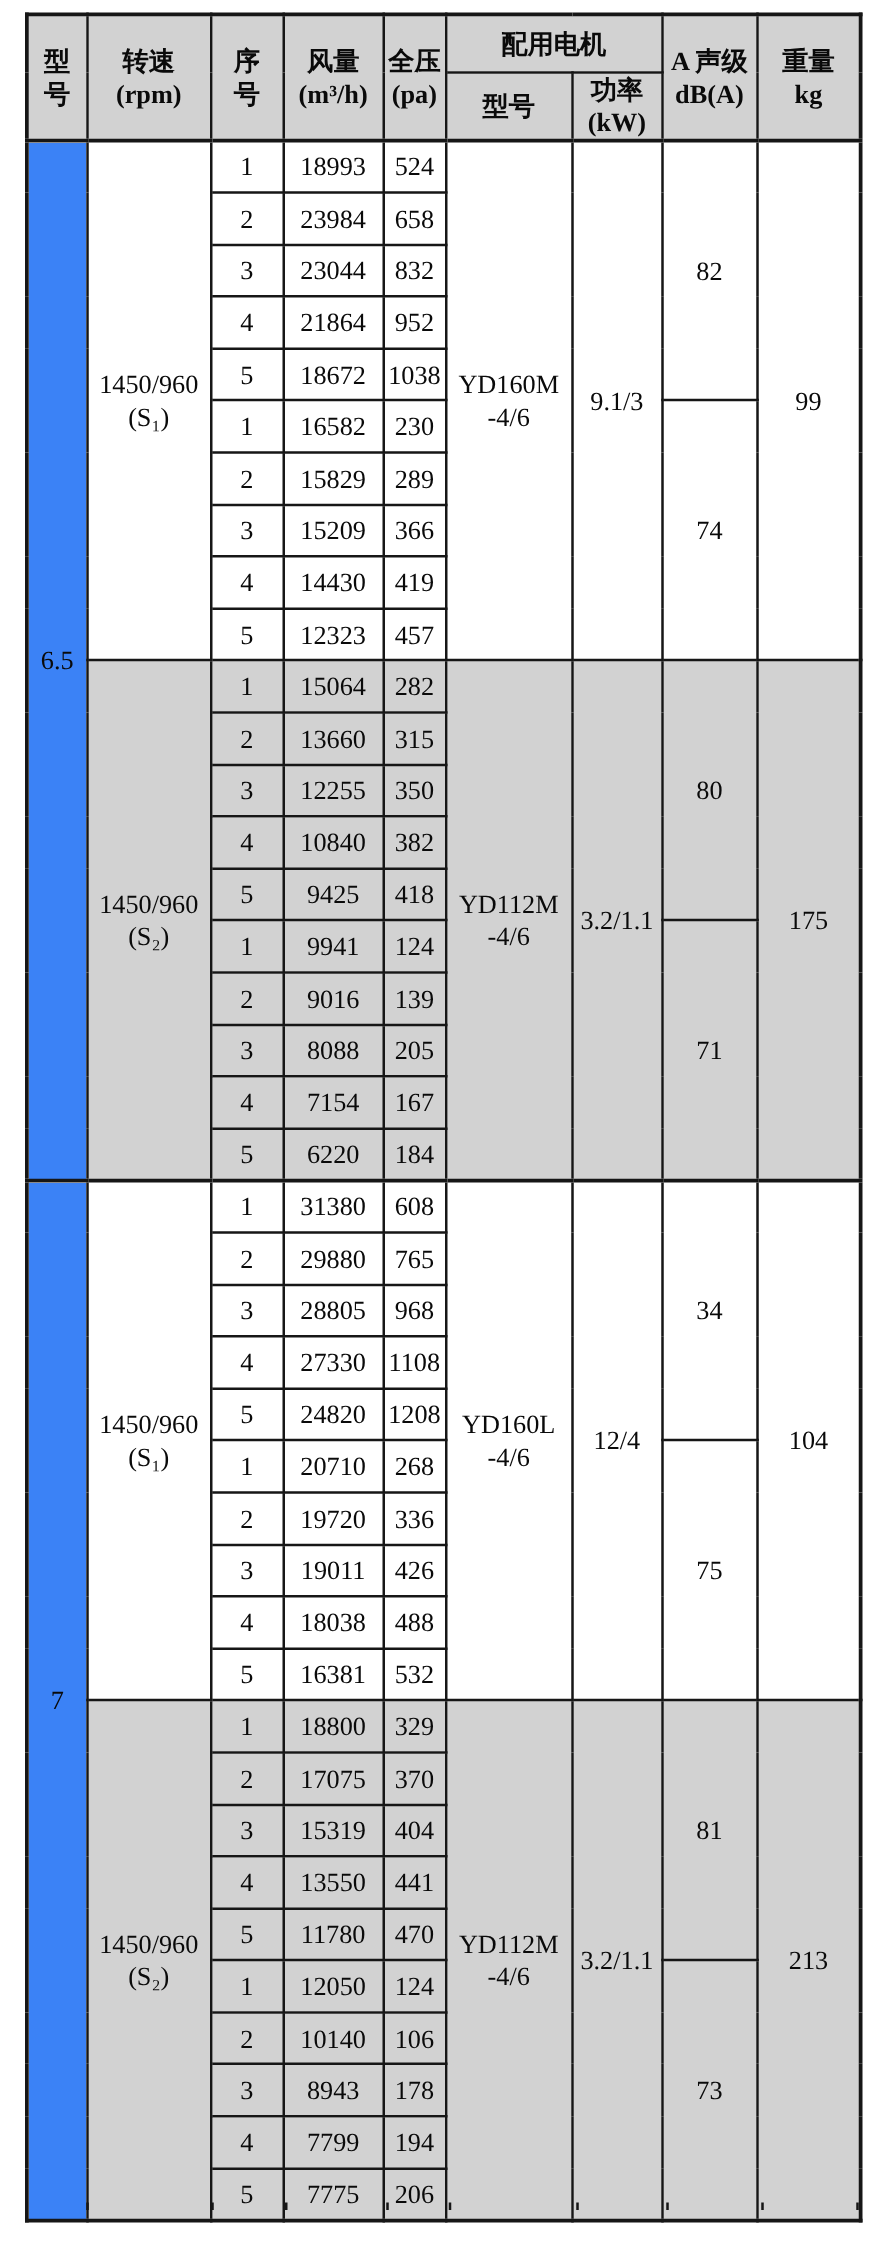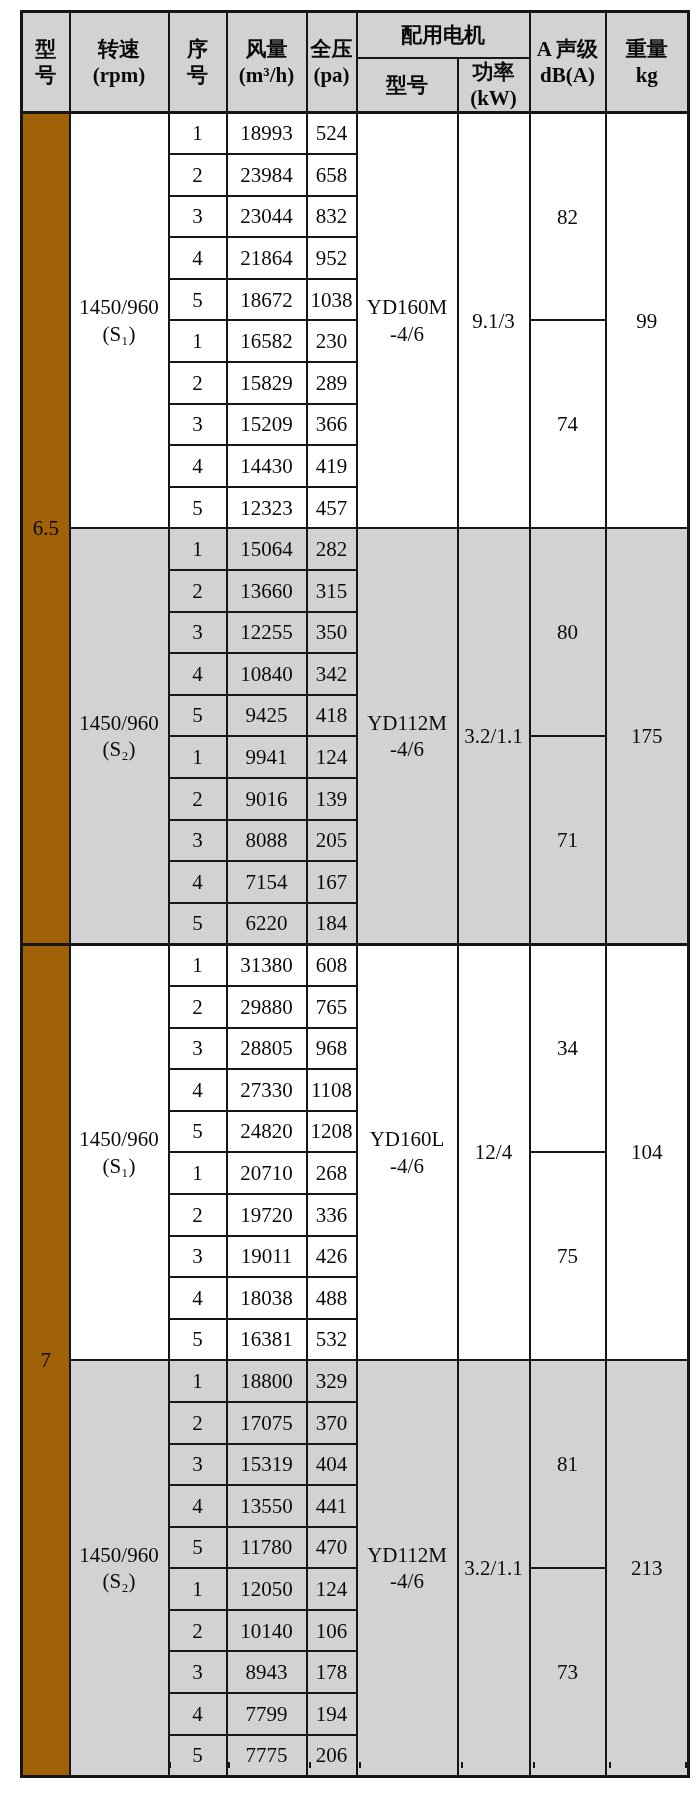--- a/index.html
+++ b/index.html
@@ -21,21 +21,21 @@
   thead td {
     background:#d2d2d2; font-weight:bold; font-size:21px; line-height:1.2;
   }
   thead tr.h-top { height:46px; }
   thead tr.h-sub { height:42px; }
   td.power-h { font-size:15px; line-height:1.05; }
   tbody tr { height:41.6px; }
   tbody tr.after-head td { border-top:3px solid #161616; }
   tbody tr.block-start td { border-top:3px solid #161616; }
   tbody tr.shaded td { background:#d2d2d2; }
-  td.model-cell { background:#a16207; font-size:21px; }
+  td.model-cell { background:#3b82f6; font-size:21px; }
   td.speed-cell { font-size:20px; }
   td.motor-cell { font-size:21px; }
   td.power-cell { font-size:20px; }
   td.seq-cell, td.num-cell, td.sound-cell, td.weight-cell { font-size:21px; }
 
   .stub { position:absolute; top:1762px; width:2px; height:6px; background:#161616; }
 </style>
 </head>
 <body>
 
@@ -154,21 +154,21 @@
           <td class="num-cell">315</td>
         </tr>
         <tr class="shaded">
           <td class="seq-cell">3</td>
           <td class="num-cell">12255</td>
           <td class="num-cell">350</td>
         </tr>
         <tr class="shaded">
           <td class="seq-cell">4</td>
           <td class="num-cell">10840</td>
-          <td class="num-cell">342</td>
+          <td class="num-cell">382</td>
         </tr>
         <tr class="shaded">
           <td class="seq-cell">5</td>
           <td class="num-cell">9425</td>
           <td class="num-cell">418</td>
         </tr>
         <tr class="shaded">
           <td class="seq-cell">1</td>
           <td class="num-cell">9941</td>
           <td class="num-cell">124</td>

